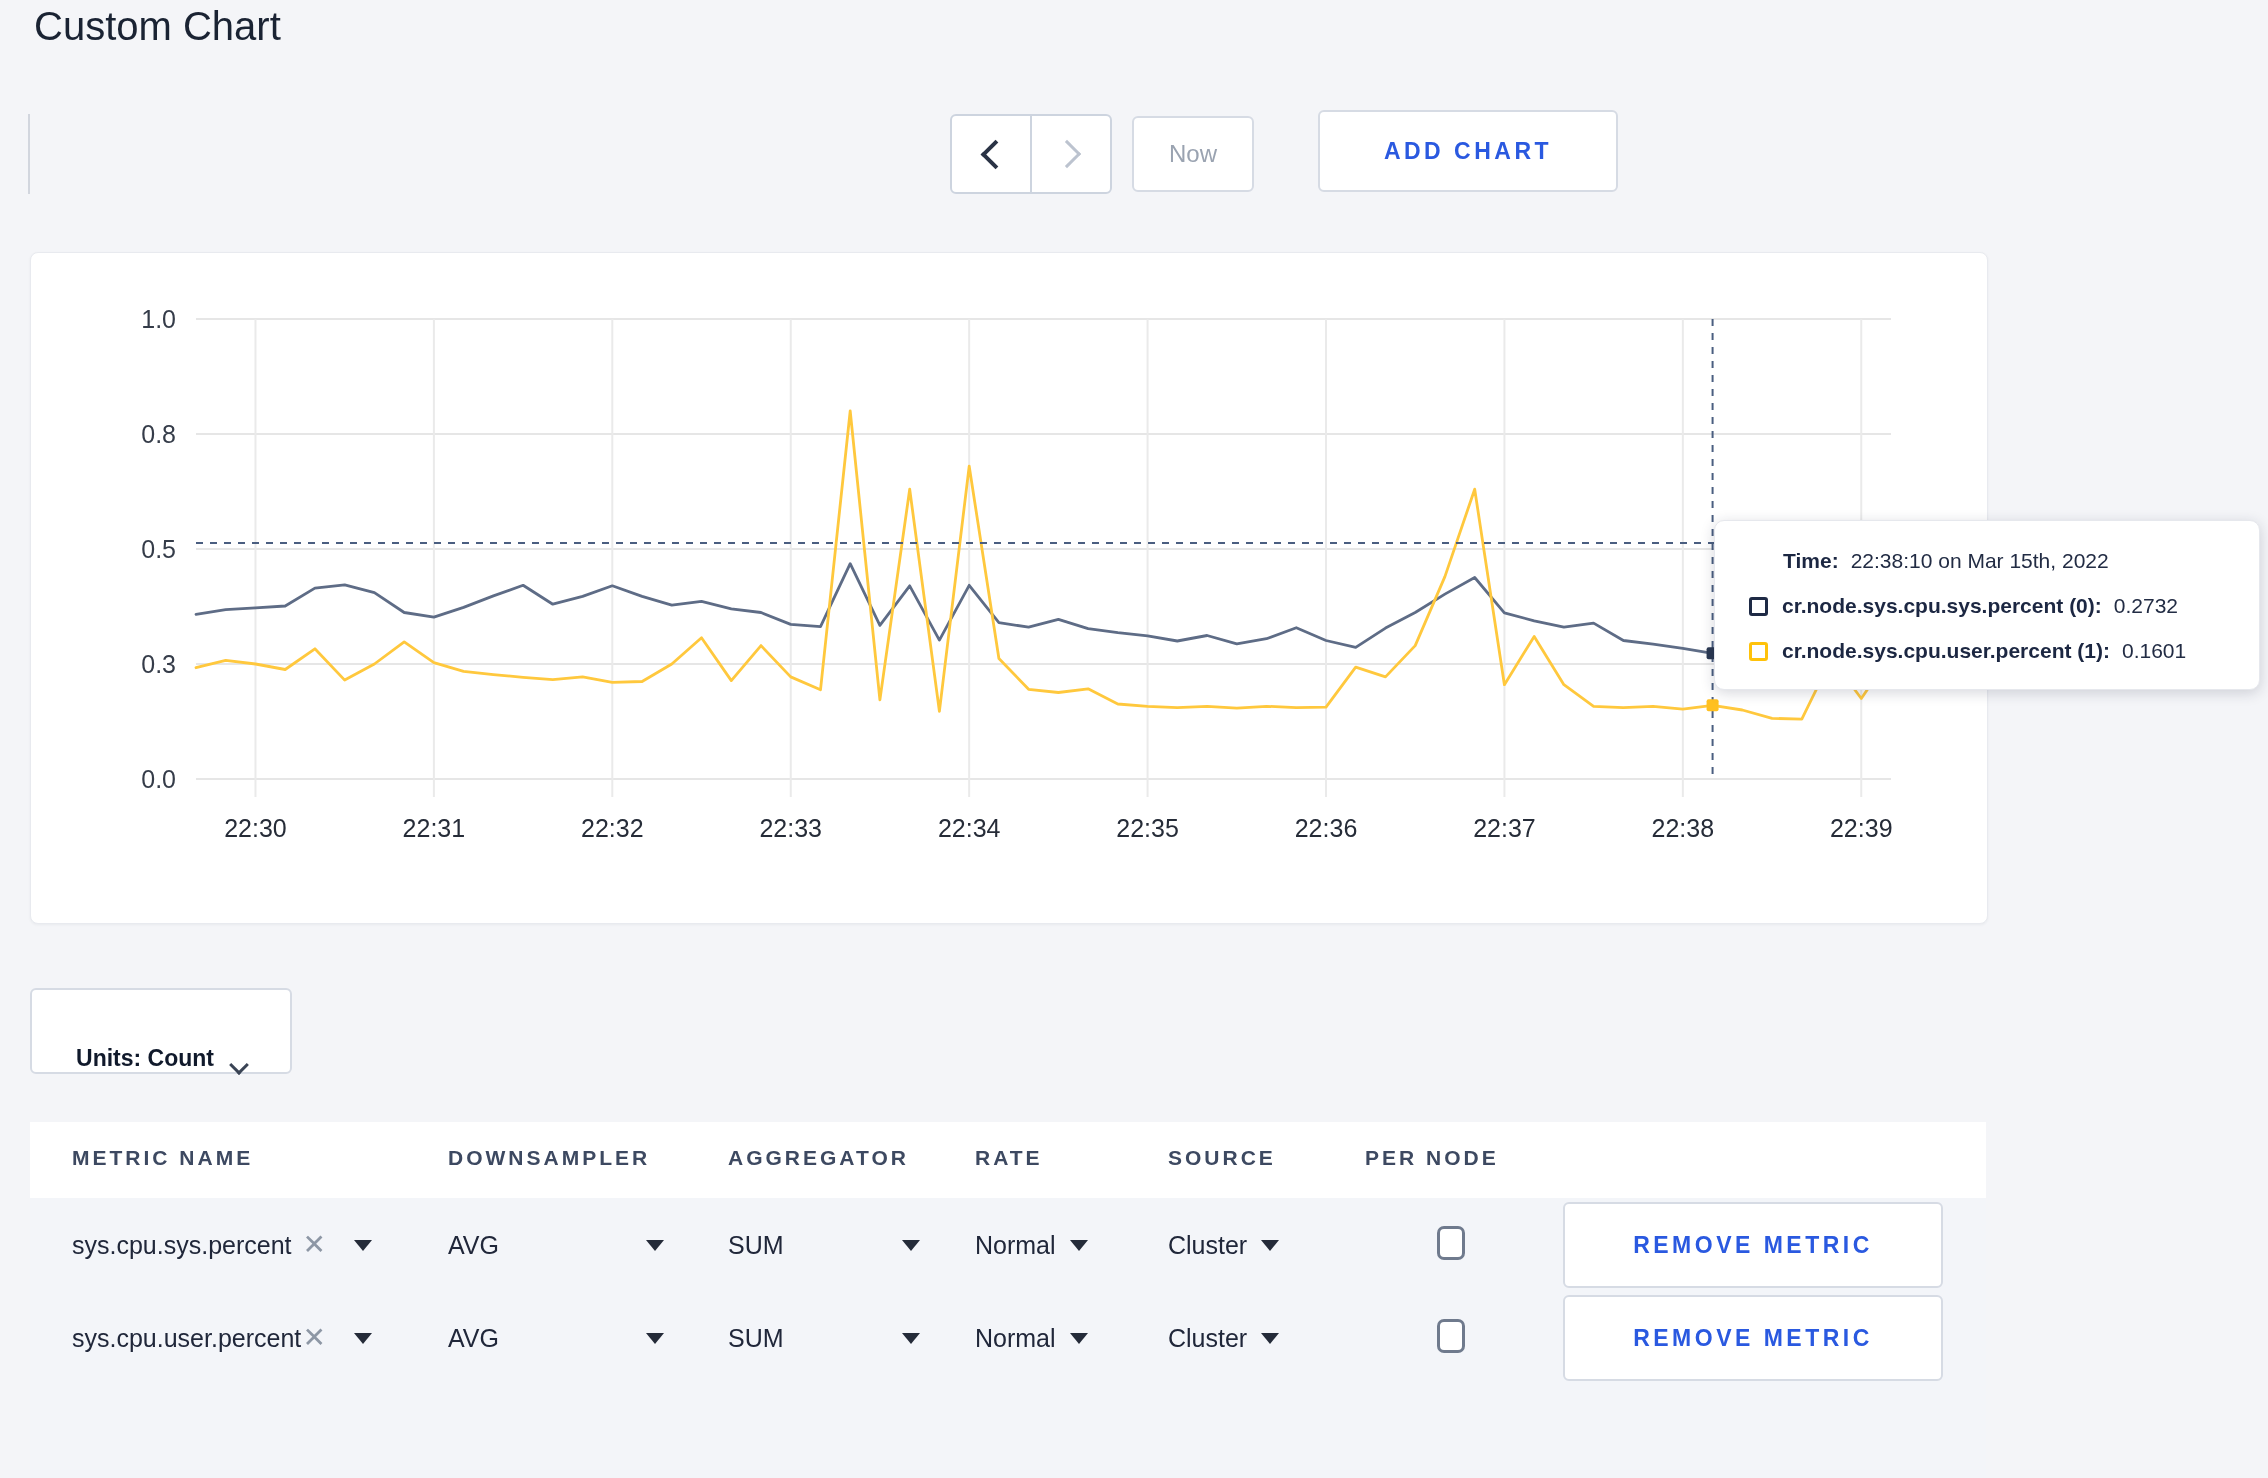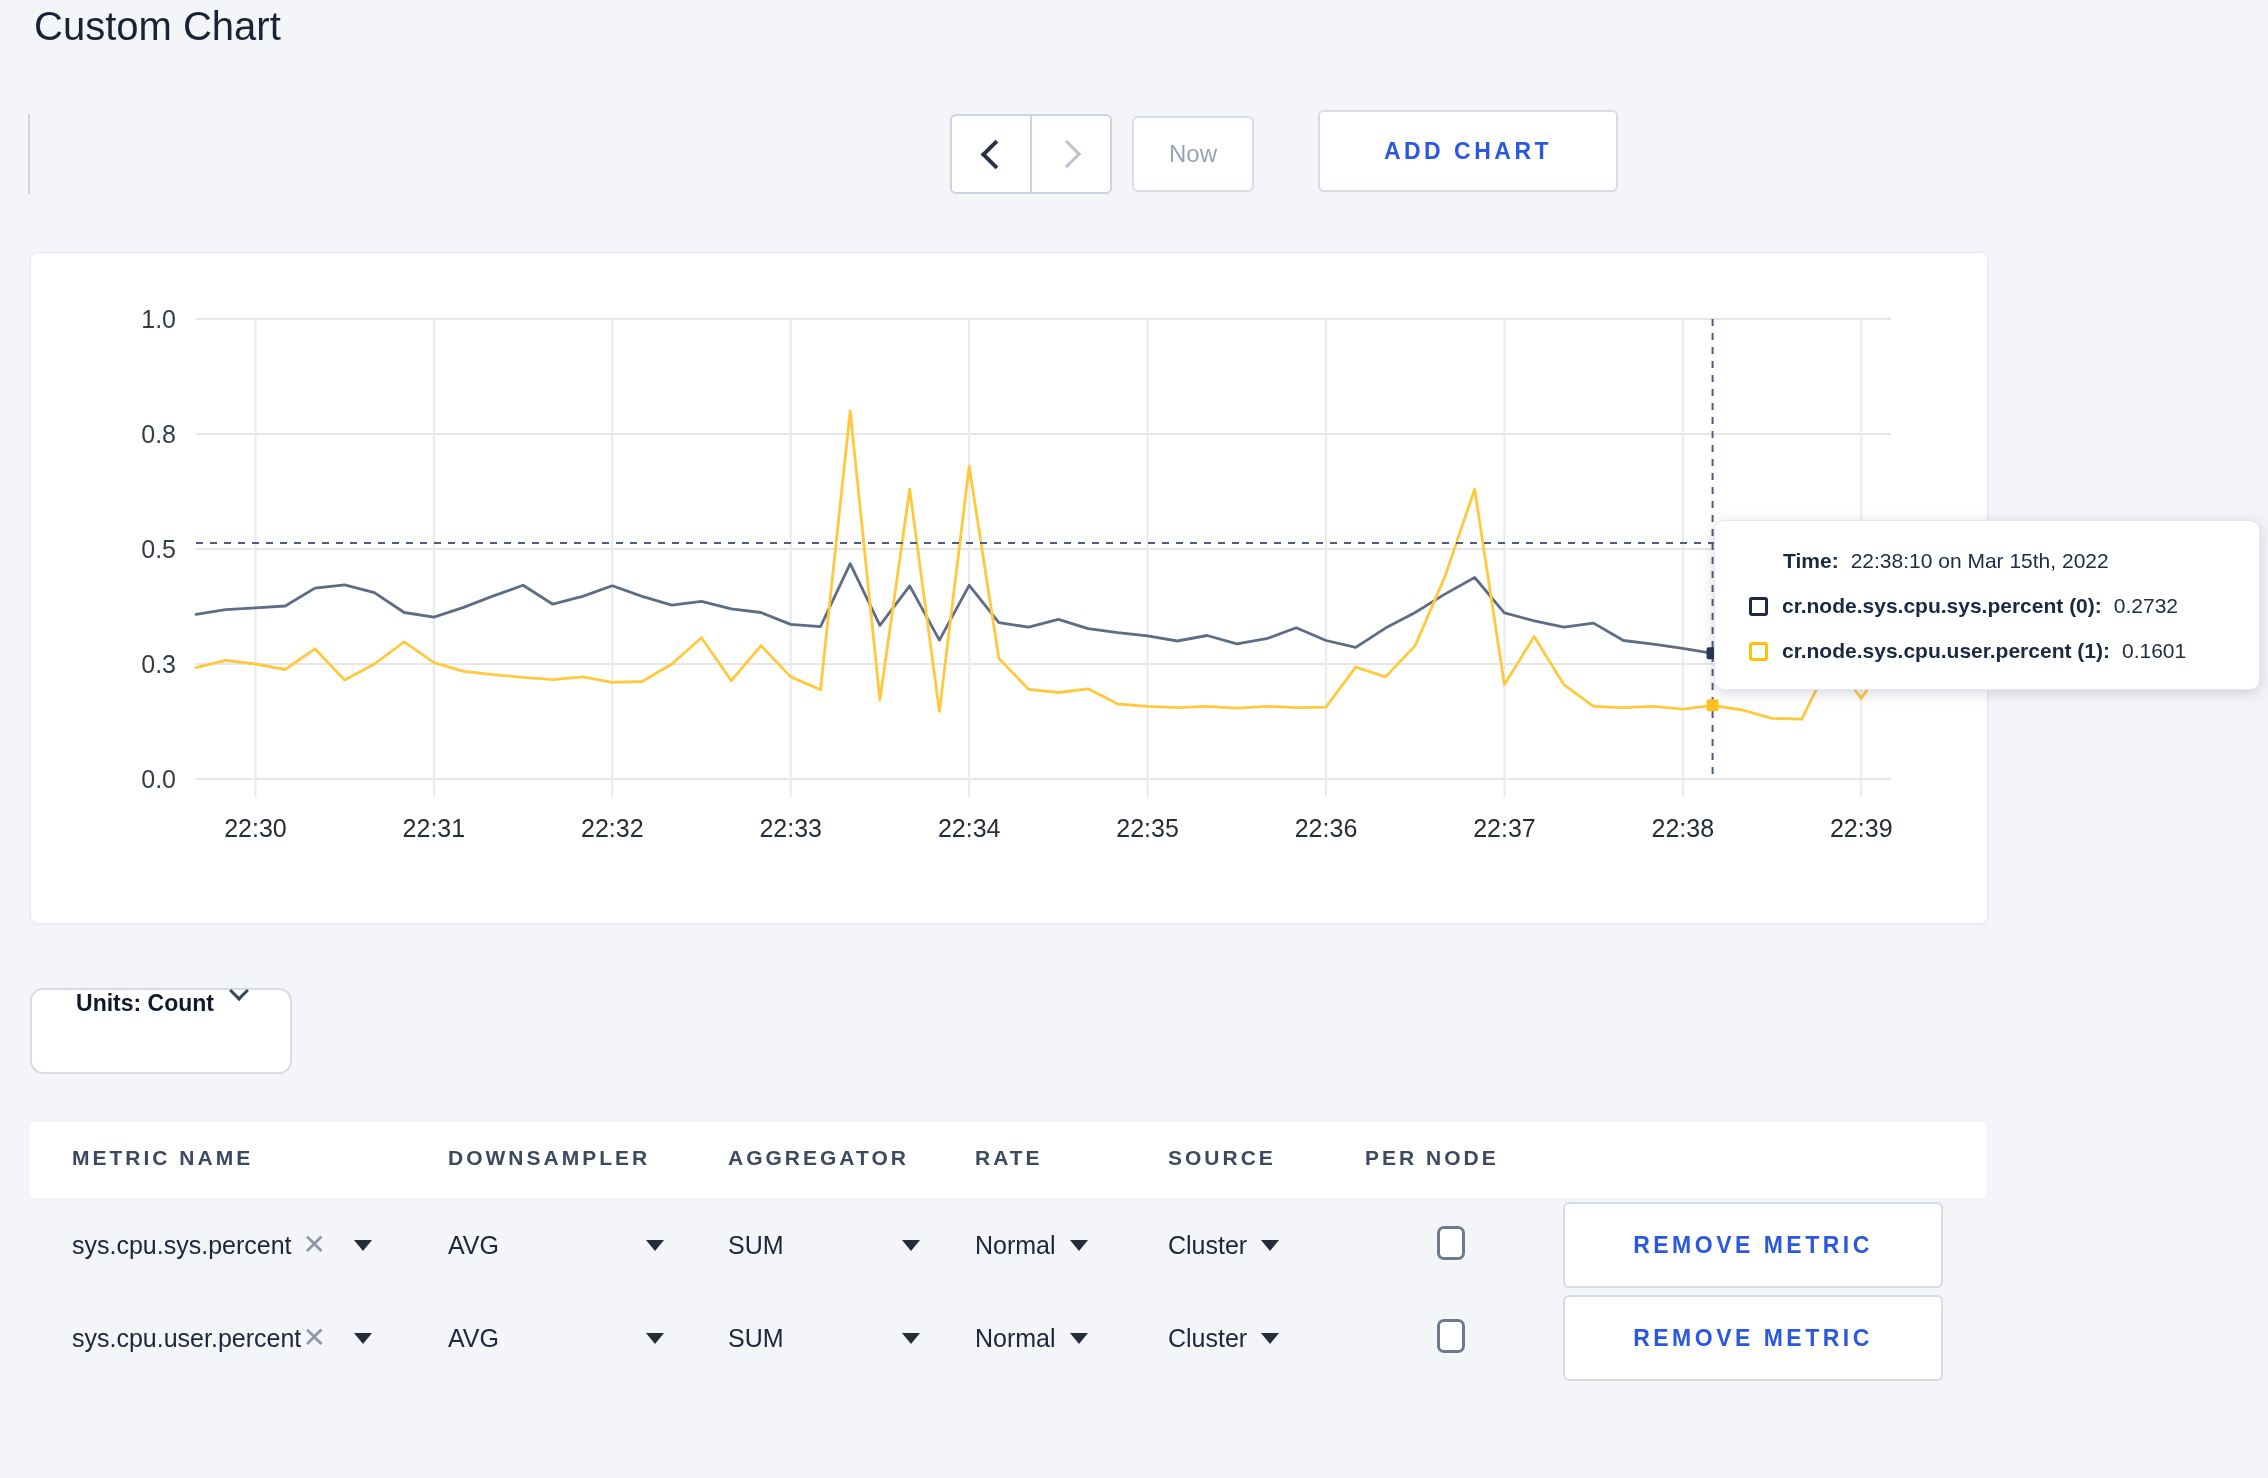--- a/index.html
+++ b/index.html
@@ -36,22 +36,22 @@
   text.ax-x{font-family:"Liberation Sans",sans-serif;font-size:25px;fill:#262c38;}
   
   #chart-tooltip{left:1714px;top:520px;width:546px;height:170px;background:#fff;border:1px solid #e6e8ed;border-radius:10px;
     box-shadow:0 3px 14px rgba(25,35,60,0.18);padding:28px 0 0 34px;box-sizing:border-box;font-size:21px;color:#1c2742;}
   .tt-row{display:flex;align-items:center;margin-bottom:21px;white-space:nowrap;}
   .tt-row.time{padding-left:34px;}
   .tt-label{font-weight:700;color:#1c2742;}
   .tt-val{margin-left:12px;color:#222c44;}
   .swatch{width:19px;height:19px;border-radius:3px;background:#fff;box-sizing:border-box;margin-right:14px;flex:0 0 auto;}
   
-  #units-select{left:30px;top:988px;width:262px;height:86px;display:flex;align-items:flex-start;justify-content:center;gap:18px;
-    font-size:23px;font-weight:700;color:#10192b;cursor:pointer;border-color:#d6dbe4;border-radius:13px;}
+  #units-select{left:30px;top:988px;width:262px;height:86px;display:flex;align-items:flex-end;justify-content:center;gap:18px;
+    font-size:23px;font-weight:700;color:#10192b;cursor:pointer;border-color:#d6dbe4;}
   .chev-down-sm{width:11px;height:11px;border-right:3px solid #3a4455;border-bottom:3px solid #3a4455;transform:rotate(45deg);margin-top:-6px;}
   #remove-chart-button{left:312px;top:988px;width:368px;height:86px;}
   
   #metrics-panel{left:30px;top:1122px;width:1956px;height:356px;background:#fff;}
   #metrics-band{left:30px;top:1198px;width:1956px;height:280px;background:#f3f5f9;}
   .th{position:absolute;top:1146px;font-size:21px;font-weight:700;letter-spacing:3px;color:#3d4961;}
   .mrow{position:absolute;left:0;width:2268px;height:86px;}
   .cell{position:absolute;top:0;height:86px;display:flex;align-items:center;font-size:25px;color:#20273a;}
   .tri{width:0;height:0;border-left:9px solid transparent;border-right:9px solid transparent;border-top:11px solid #242b39;display:inline-block;}
   .x-icon{color:#8d97a5;font-size:28px;line-height:1;cursor:pointer;}

